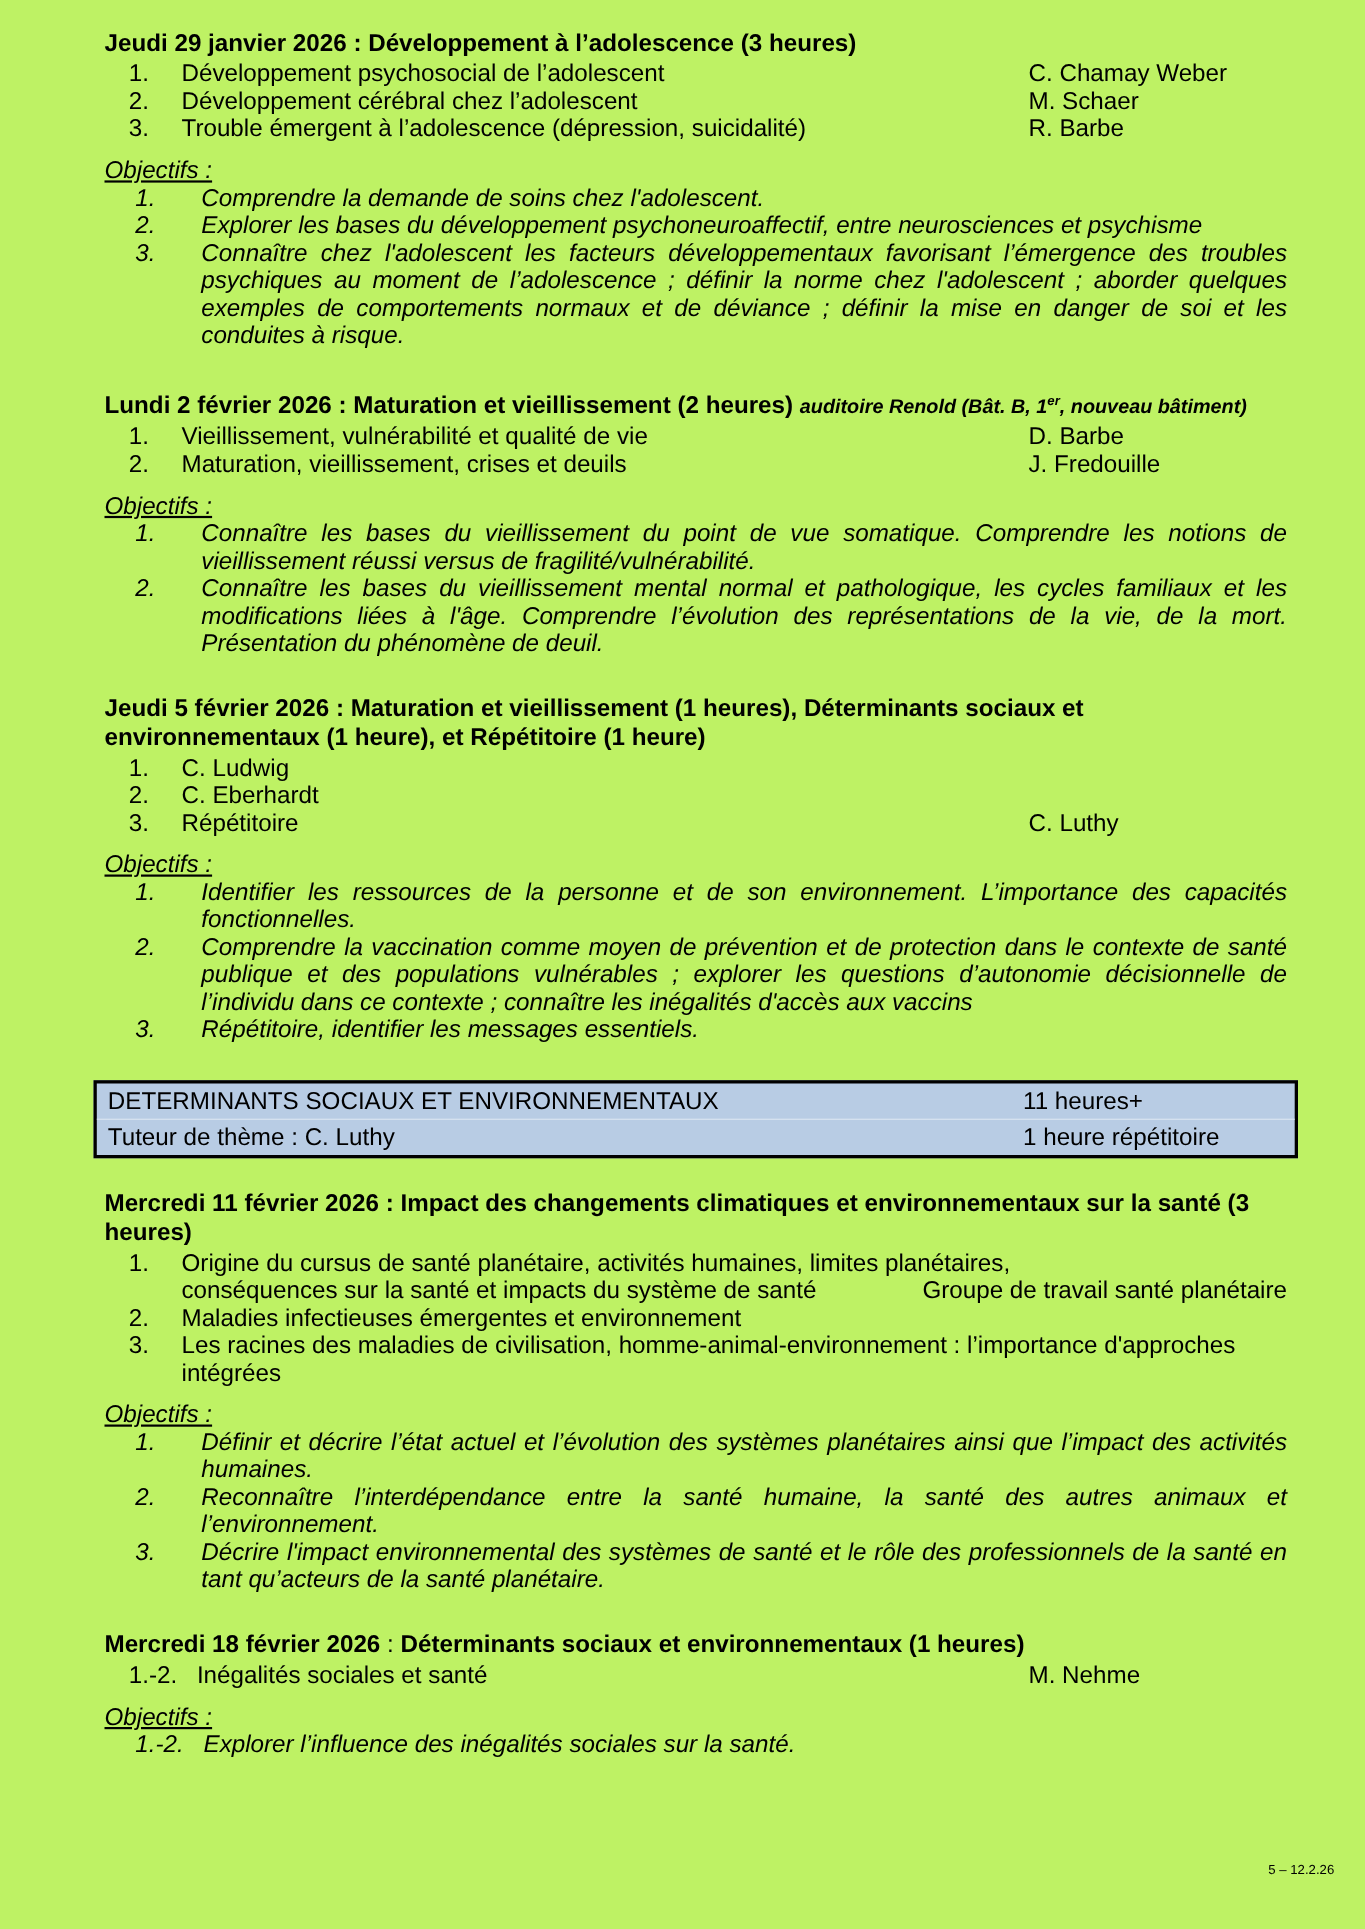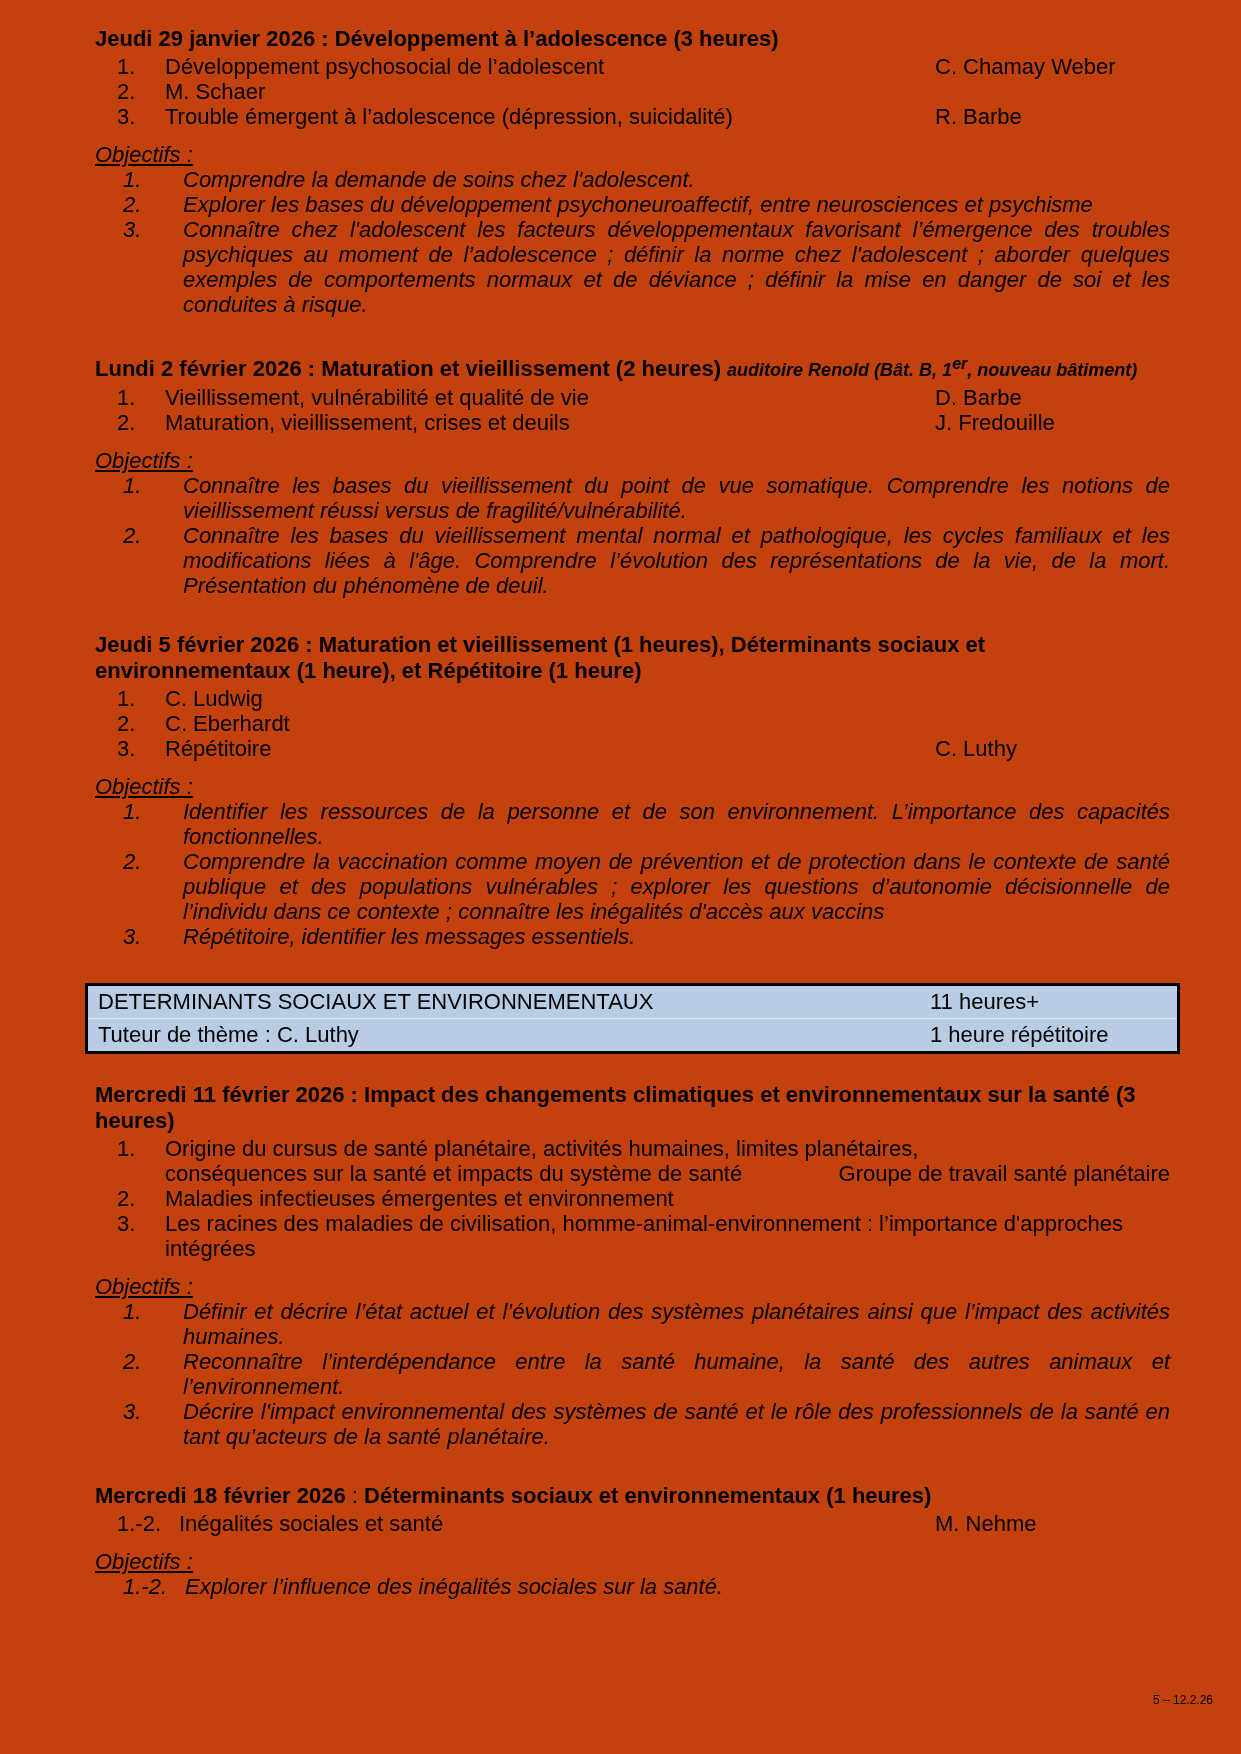--- a/index.html
+++ b/index.html
@@ -1,39 +1,39 @@
 <!DOCTYPE html>
 <html><head>
 <meta charset="utf-8">
 <style>
   html,body{margin:0;padding:0;background:#888;}
   .page{
     position:relative;
     width:1241px;height:1754px;
-    background:#c2410c;
+    background:#bef264;
     font-family:"Liberation Sans", sans-serif;
     color:#000;
     font-size:22px;
     box-sizing:border-box;
     padding:26px 71px 0 95px;
     overflow:hidden;
     margin:0 auto;
   }
   section{margin:0 0 34px 0;}
   .session-heading{
     font-weight:bold;
     font-size:22px;
     line-height:26px;
     margin:0 0 2px 0;
   }
   .session-heading .note{
     font-size:18px;
     font-style:italic;
   }
-  .session-heading .note sup{font-size:16px;margin-top:48px;}
+  .session-heading .note sup{font-size:12px;margin-top:48px;}
   .nowrap{white-space:nowrap;}
   .sep{font-weight:normal;}
   .course-row{display:flex;line-height:25px;}
   .course-row .num{flex:none;width:48px;margin-left:22px;}
   .course-row .num-wide{flex:none;width:62px;margin-left:22px;}
   .course-row .title{flex:1;}
   .course-row .speaker{flex:none;width:235px;}
   .course-col{flex:1;display:flex;flex-direction:column;}
   .line-flex{display:flex;}
   .inline-speaker{margin-left:auto;text-align:right;}
@@ -72,20 +72,21 @@
 
   <section>
     <h2 class="session-heading">Jeudi 29 janvier 2026 : Développement à l’adolescence (3 heures)</h2>
     <div class="course-row">
       <span class="num">1.</span>
       <span class="title">Développement psychosocial de l’adolescent</span>
       <span class="speaker">C. Chamay Weber</span>
     </div>
     <div class="course-row">
       <span class="num">2.</span>
+      <span class="title">Développement cérébral chez l’adolescent</span>
       <span class="speaker">M. Schaer</span>
     </div>
     <div class="course-row">
       <span class="num">3.</span>
       <span class="title">Trouble émergent à l’adolescence (dépression, suicidalité)</span>
       <span class="speaker">R. Barbe</span>
     </div>
     <div class="objectifs-label">Objectifs :</div>
     <div class="obj-row">
       <span class="num">1.</span>

